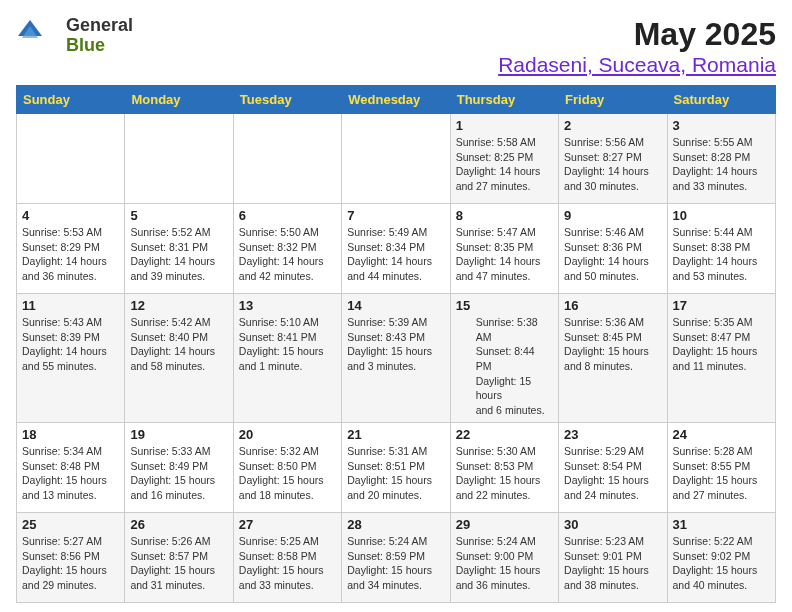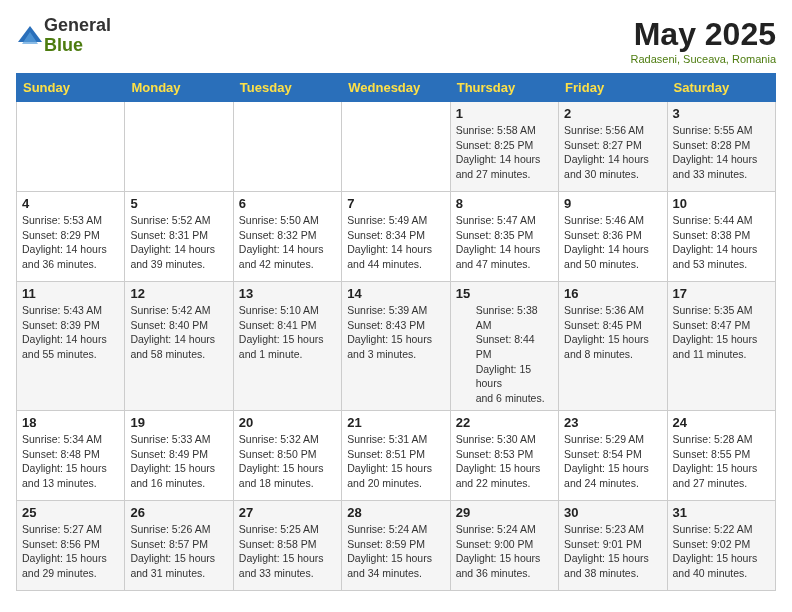--- a/index.html
+++ b/index.html
@@ -11,22 +11,22 @@
       padding: 16px;
     }
     .header-area {
       display: flex;
       justify-content: space-between;
       align-items: flex-start;
       margin-bottom: 8px;
     }
     .logo {
       display: flex;
-      align-items: center;
-      gap: 0;
+      align-items: flex-start;
+      gap: 22px;
     }
     .logo-text {
       display: flex;
       flex-direction: column;
       line-height: 1.1;
     }
     .logo-general {
       font-size: 18px;
       font-weight: bold;
       color: #333;
@@ -42,22 +42,23 @@
     }
     .title-area {
       text-align: right;
     }
     .month-title {
       font-size: 32px;
       font-weight: bold;
       color: #222;
     }
     .location-title {
-      font-size: 11px;
-      color: #4d7c0f;
+      font-size: 21px;
+      color: #6d28d9;
+      text-decoration: underline;
     }
     table {
       width: 100%;
       border-collapse: collapse;
       font-size: 11px;
     }
     thead tr th {
       background-color: #2a6fba;
       color: #fde047;
       text-align: left;

